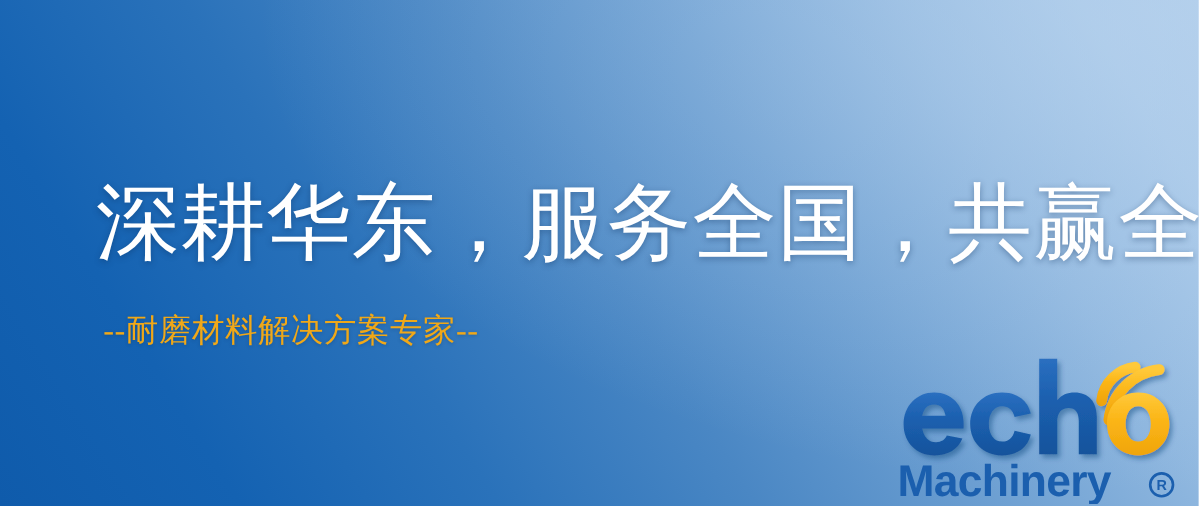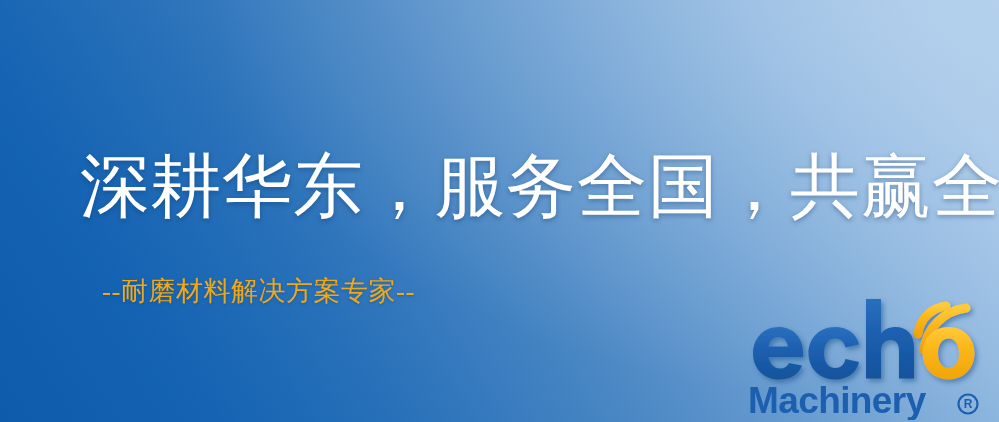--- a/index.html
+++ b/index.html
@@ -55,21 +55,21 @@
     white-space: nowrap;
     text-shadow: 0 2px 5px rgba(10,45,90,0.38);
     z-index: 3;
   }
 
   
   .subtitle {
     position: absolute;
     left: 86px;
     top: 262px;
-    margin: 16px;
+    margin: 0;
     font-family: "Liberation Serif", "DejaVu Serif", serif;
     font-size: 27px;
     line-height: 1;
     font-weight: 400;
     color: #f0a818;
     letter-spacing: 0.5px;
     white-space: nowrap;
     text-shadow: 0 1px 3px rgba(10,45,90,0.30);
     z-index: 3;
   }

